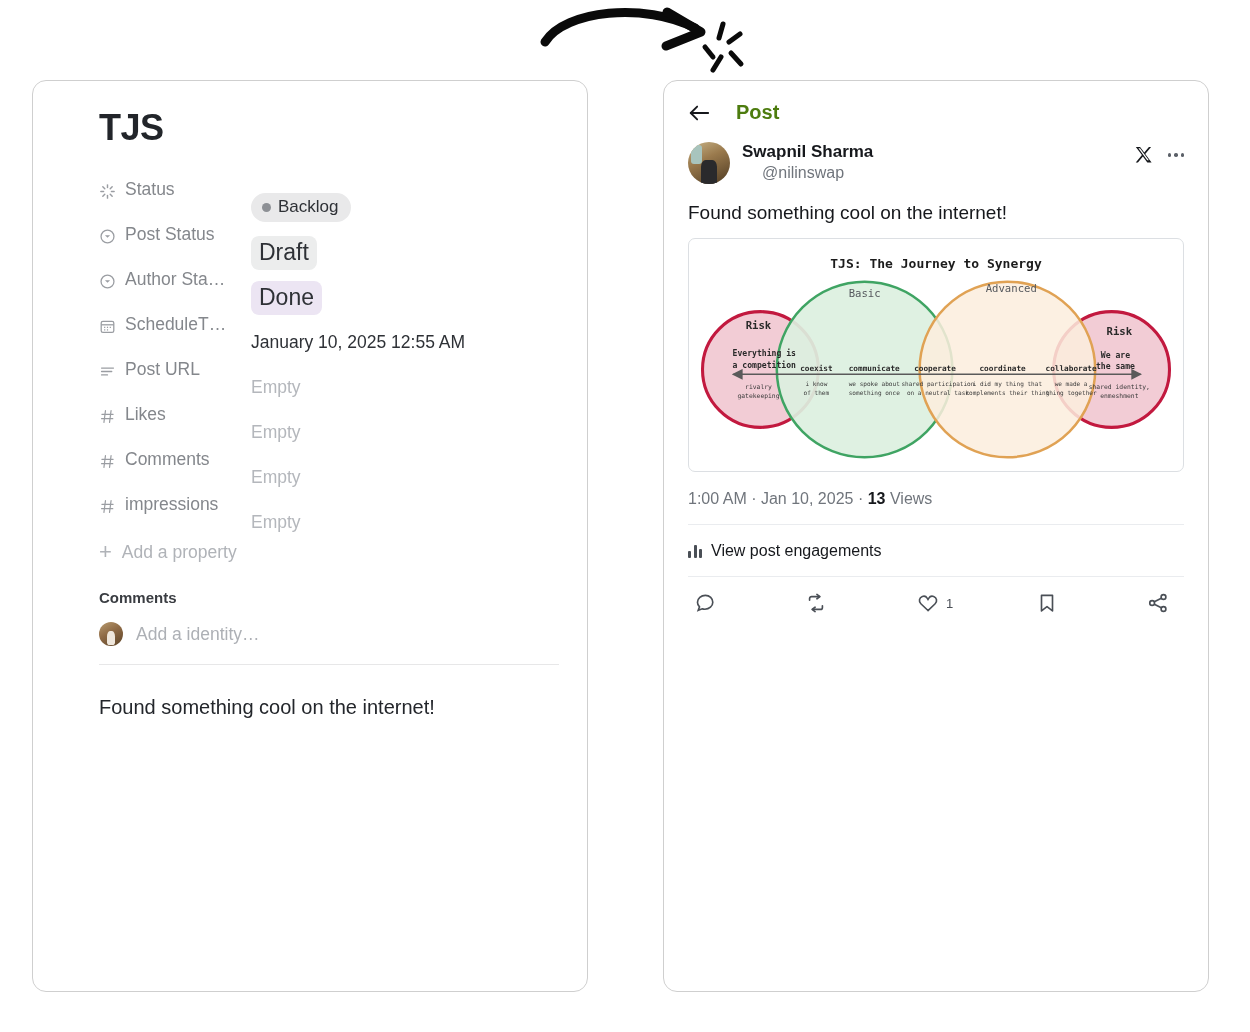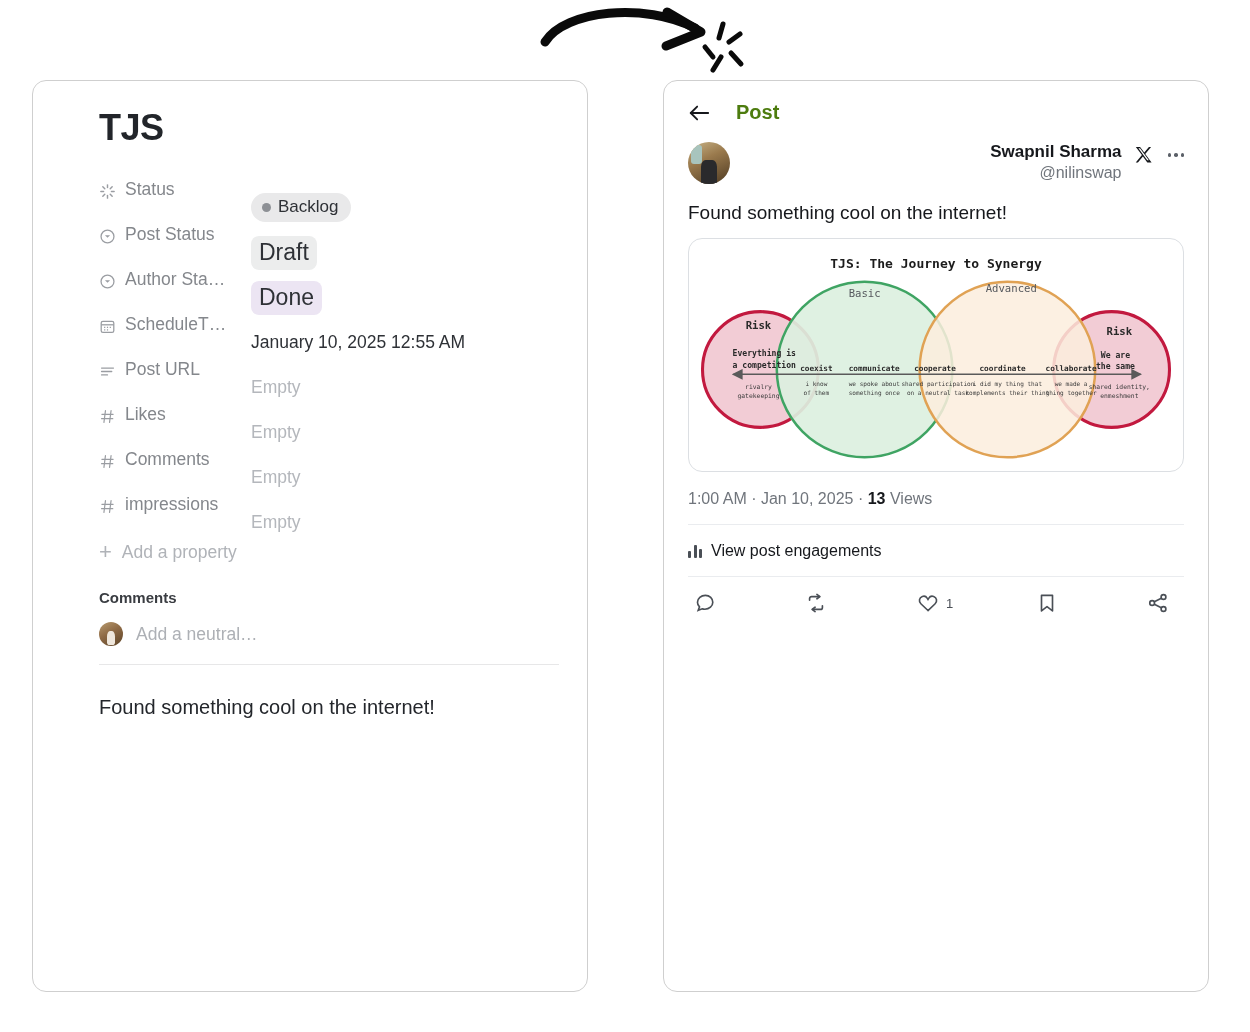--- a/index.html
+++ b/index.html
@@ -96,21 +96,21 @@
 
   
   .rp-head {
     display: flex; align-items: center; gap: 26px;
     padding: 20px 24px 8px 24px;
   }
   .back-arrow { width: 22px; height: 20px; color: #16181c; cursor: pointer; }
   .rp-title { font-size: 20px; font-weight: 700; color: #4d7c0f; }
 
   .tweet { padding: 10px 24px 0 24px; }
-  .tw-top { display: flex; align-items: flex-start; gap: 12px; text-align: right; }
+  .tw-top { display: flex; align-items: flex-start; gap: 12px; }
   .avatar-lg {
     width: 42px; height: 42px; border-radius: 50%; flex: 0 0 42px;
     background: linear-gradient(155deg,#c9b589 0%,#9a7a4d 40%,#4e3a22 100%);
     position: relative; overflow: hidden;
   }
   .avatar-lg::before {
     content:""; position:absolute; left:8%; top:6%; width:26%; height:46%;
     background:#a8c4bd; border-radius:3px;
   }
   .avatar-lg::after {
@@ -121,21 +121,21 @@
   .tw-name { font-size: 17px; font-weight: 700; color: #16181c; }
   .tw-handle { font-size: 16px; color: #70757c; margin-top: 2px; margin-left: 20px; }
   .tw-actions { display: flex; align-items: center; gap: 14px; padding-top: 3px; }
   .x-logo { width: 20px; height: 20px; color: #16181c; }
   .more-dots { display: flex; gap: 3px; align-items: center; }
   .more-dots i { width: 3.5px; height: 3.5px; border-radius: 50%; background: #5b6068; display: block; }
 
   .tw-text { font-size: 19px; color: #16181c; margin: 18px 0 14px 0; }
 
   .media-card {
-    border: 1px solid #dcdfe3; border-radius: 14px;
+    border: 1px solid #dcdfe3; border-radius: 7px;
     overflow: hidden; background: #fff; height: 234px;
     position: relative;
   }
 
   .tw-meta { font-size: 16px; color: #70757c; padding: 18px 0 16px 0; }
   .tw-meta b { color: #16181c; font-weight: 700; }
   .rp-sep { height: 1px; background: #eaecef; }
   .engagements {
     display: flex; align-items: center; gap: 9px;
     font-size: 16px; color: #16181c; padding: 17px 0 16px 0;
@@ -315,21 +315,21 @@
 
       <div class="add-prop">
         <span class="plus">+</span>
         <span>Add a property</span>
       </div>
 
       <div class="comments-hd">Comments</div>
 
       <div class="comment-row">
         <div class="avatar-sm"></div>
-        <div class="comment-ph">Add a neutral…</div>
+        <div class="comment-ph">Add a identity…</div>
       </div>
 
       <div class="lp-divider"></div>
 
       <div class="lp-body">Found something cool on the internet!</div>
     </div>
   </div>
 
   <div class="panel" id="right-panel">
 

